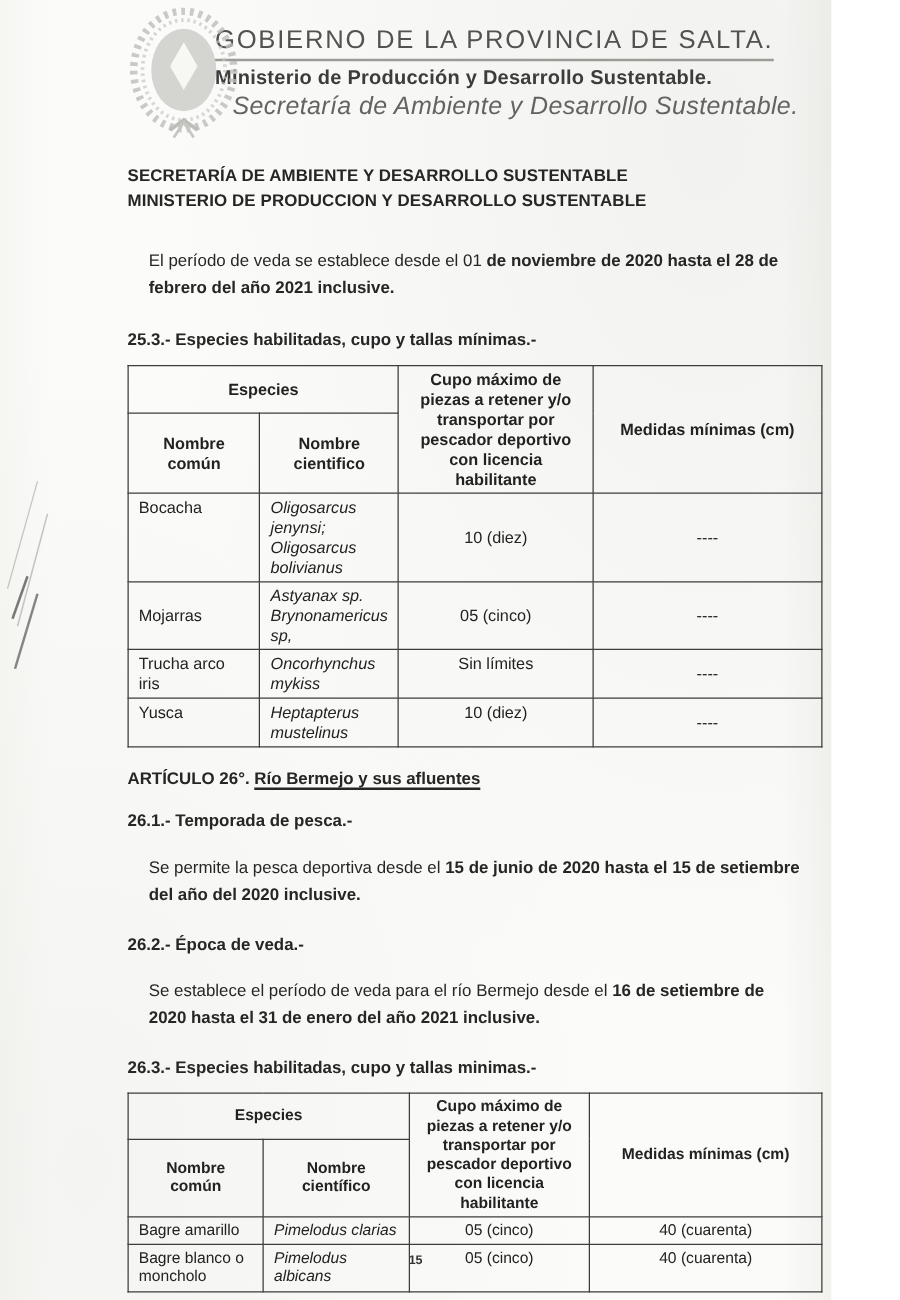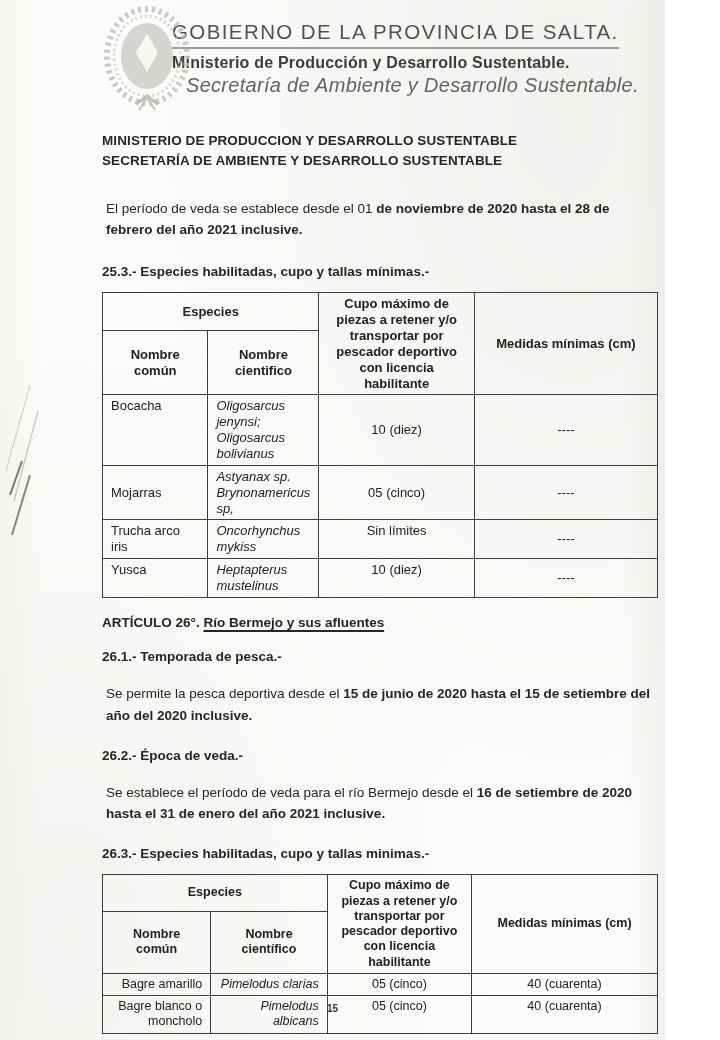--- a/index.html
+++ b/index.html
@@ -30,36 +30,36 @@
   
   .content{margin-left:102px;width:556px;}
   .resolution-row{display:flex;align-items:flex-start;margin-top:12px;}
   .resolution-label{font-size:13.5px;font-weight:700;padding-top:6px;}
   .resolution-number{
     font-family:"Liberation Mono","DejaVu Sans Mono",monospace;
     font-size:23px;color:#7e99af;letter-spacing:7px;margin-left:20px;
     font-weight:500;
   }
   .org-lines{margin-top:9px;font-size:13.5px;font-weight:700;line-height:1.5;letter-spacing:.1px;}
-  p.body{margin:4px;margin-top:26px;font-size:13.5px;line-height:1.62;}
+  p.body{margin:17px;margin-top:26px;font-size:13.5px;line-height:1.62;}
   .sec-heading{margin-top:23px;font-size:13.5px;font-weight:700;}
   .articulo{margin-top:17px;font-size:13.5px;font-weight:700;}
   .articulo .underlined{text-decoration:underline;text-underline-offset:3px;text-decoration-thickness:1.5px;}
   
   table.reg{
     border-collapse:collapse;width:100%;margin-top:13px;
     font-size:13px;color:#222;
   }
   table.reg td{border:1.6px solid #3d3d3d;padding:3px 8px;line-height:1.22;}
   table.reg .hdr{font-weight:700;text-align:center;vertical-align:middle;}
   table.reg .sci{font-style:italic;}
   table.t1 td.col1,table.t1 td.col2{vertical-align:top;margin-left:16px;}
   table.t1 td.col3,table.t1 td.col4{vertical-align:middle;text-align:center;}
   table.t2{font-size:12.5px;}
-  table.t2 td{vertical-align:top;text-align:right;}
+  table.t2 td{vertical-align:top;}
   table.t2 td.col3,table.t2 td.col4{text-align:center;}
   .pagenum{
     position:absolute;left:0;right:0;bottom:26px;
     text-align:center;font-size:10px;font-weight:700;color:#333;
   }
   .scribble{position:absolute;left:0;top:383px;}
 </style>
 </head>
 <body>
 
@@ -94,22 +94,22 @@
       <div class="gov-title">GOBIERNO DE LA PROVINCIA DE SALTA.</div>
       <div class="ministry">Ministerio de Producción y Desarrollo Sustentable.</div>
       <div class="secretariat">Secretaría de Ambiente y Desarrollo Sustentable.</div>
     </div>
   </div>
 
   <div class="content">
 
 
     <div class="org-lines">
+      <div>SECRETARÍA DE AMBIENTE Y DESARROLLO SUSTENTABLE</div>
       <div>MINISTERIO DE PRODUCCION Y DESARROLLO SUSTENTABLE</div>
-      <div>SECRETARÍA DE AMBIENTE Y DESARROLLO SUSTENTABLE</div>
     </div>
 
     <p class="body"><span>El período de veda se establece desde el 01 </span><strong>de noviembre de 2020 hasta el 28 de febrero del año 2021 inclusive.</strong></p>
 
     <div class="sec-heading">25.3.- Especies habilitadas, cupo y tallas mínimas.-</div>
 
     <table class="reg t1">
       <colgroup>
         <col style="width:19%">
           <col style="width:20%">

